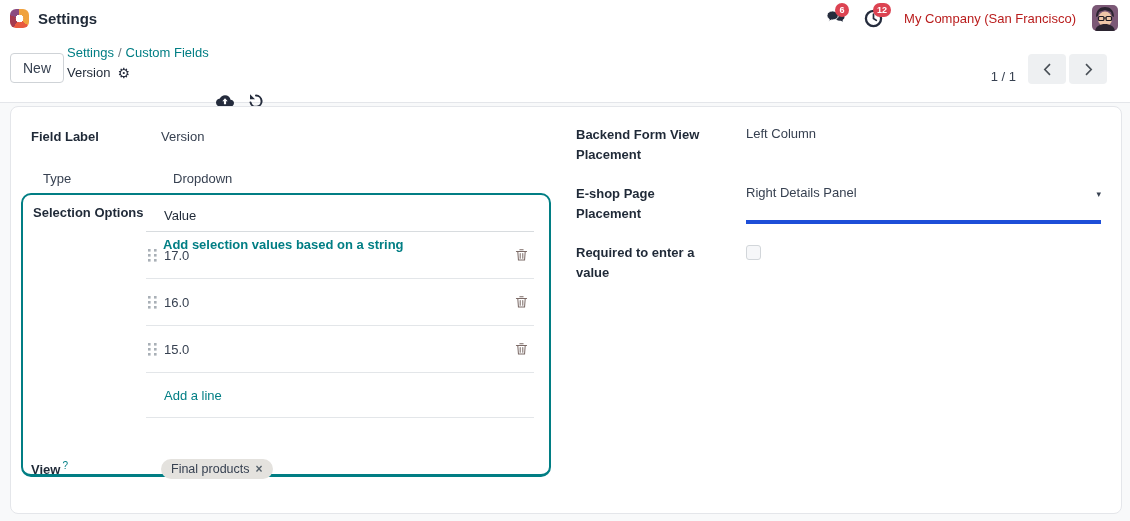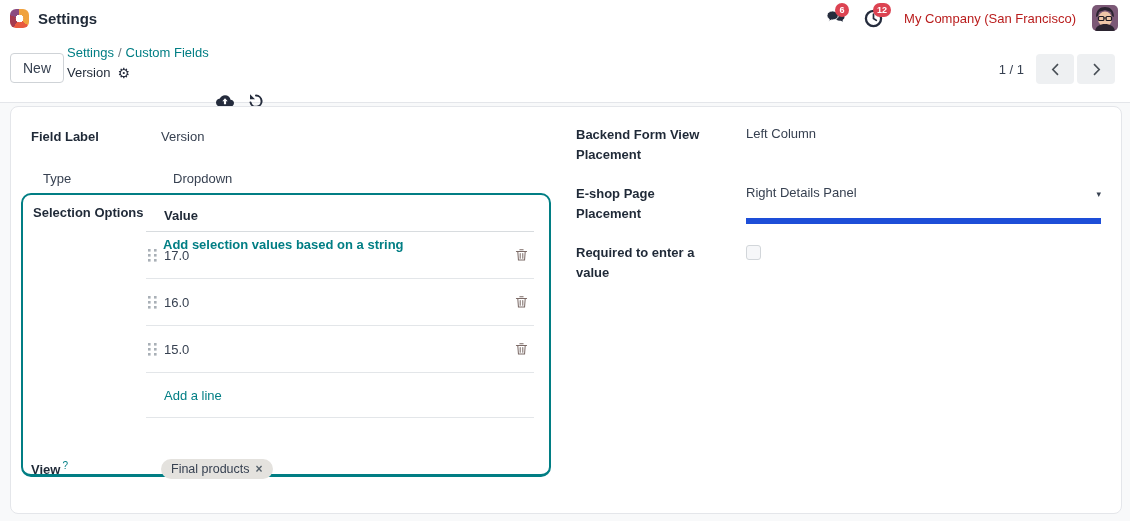--- a/index.html
+++ b/index.html
@@ -26,61 +26,61 @@
   .btn-new { position:absolute; left:10px; top:17px; background:#fff; border:1px solid #cfd3d7; border-radius:4px;
              padding:6px 12px; font-size:14px; color:#374151; cursor:pointer; }
   .crumbs { position:absolute; left:67px; top:8px; line-height:18px; }
   .crumb-link { color:#017e84; cursor:pointer; text-decoration:none; }
   .crumb-sep { color:#6c757d; padding:0 4px; }
   .record-line { display:flex; align-items:center; gap:7px; margin-top:2px; }
   .record-name { color:#1f2937; }
   .gear { color:#252c3d; font-size:14px; cursor:pointer; line-height:1; }
   .save-icons { position:absolute; left:216px; top:57px; display:flex; gap:14px; align-items:center; }
   .save-icons > span { cursor:pointer; display:flex; }
-  .pager { position:absolute; right:15px; top:18px; display:flex; align-items:center; gap:12px; }
+  .pager { position:absolute; right:23px; top:18px; display:flex; align-items:flex-end; gap:12px; }
   .pager-value { color:#374151; cursor:pointer; }
   .pager-btns { display:flex; gap:3px; }
   .pager-btn { width:38px; height:30px; background:#eef0f2; border:none; border-radius:4px; display:flex;
                align-items:center; justify-content:center; cursor:pointer; }
 
   
   .content { height:418px; background:#f8f9fa; padding:3px 8px 7px 10px; }
   .sheet { position:relative; background:#fff; border:1px solid #e4e6ea; border-radius:8px; height:100%; }
   .flabel { font-weight:bold; color:#1f2937; }
   .flabel-normal { color:#374151; }
   .fval { color:#374151; }
 
   .row-fieldlabel { position:absolute; left:20px; top:22px; display:flex; }
   .row-type { position:absolute; left:32px; top:64px; display:flex; }
   .lbl-col { width:130px; flex:0 0 auto; }
 
   .sel-box { position:absolute; left:10px; top:86px; width:530px; height:284px;
              border:2px solid #017e84; border-bottom-width:3px; border-radius:10px; padding:10px 0 0 10px; }
   .sel-table { position:absolute; left:123px; top:4px; width:388px; }
   .sel-head { display:flex; align-items:center; height:33px; border-bottom:1px solid #d8dcdf; padding-left:18px;
-              font-weight:bold; color:#1f2937; }
+              font-weight:normal; color:#1f2937; }
   .sel-row { display:flex; align-items:center; height:47px; border-bottom:1px solid #e3e6e9; cursor:pointer; }
   .drag { width:18px; display:flex; justify-content:flex-start; padding-left:2px; cursor:grab; }
   .cell-val { flex:1; color:#374151; }
   .trash { width:26px; display:flex; justify-content:flex-end; padding-right:6px; cursor:pointer; }
   .add-line { display:flex; align-items:center; height:45px; border-bottom:1px solid #e3e6e9; padding-left:18px;
               color:#017e84; cursor:pointer; }
   .add-string { margin:17px 0 0 130px; color:#017e84; font-weight:bold; cursor:pointer; }
 
   .row-types { position:absolute; left:20px; top:352px; display:flex; align-items:center; }
   .help-sup { color:#017e84; font-size:10px; vertical-align:super; margin-left:2px; cursor:pointer; }
   .tag { display:inline-flex; align-items:center; gap:6px; background:#e4e2de; border-radius:12px;
          padding:3px 10px; font-size:12.5px; color:#374151; }
   .tag-x { color:#55606a; font-weight:bold; cursor:pointer; font-size:12px; }
 
   .right-col { position:absolute; left:565px; top:18px; width:545px; }
   .r-row { display:flex; margin-bottom:19px; }
   .r-lbl { width:170px; flex:0 0 auto; font-weight:bold; color:#1f2937; line-height:20px; padding-right:25px; }
   .r-val { padding-top:1px; }
-  .select-field { position:relative; width:355px; border-bottom:6px solid #1d4ed8; padding:1px 14px 5px 0;
+  .select-field { position:relative; width:355px; border-bottom:4px solid #1d4ed8; padding:1px 14px 5px 0;
                   color:#374151; cursor:pointer; }
   .caret { position:absolute; right:0; top:5px; font-size:9px; color:#374151; }
   .checkbox { width:15px; height:15px; border:1px solid #d2d6da; background:#f6f7f9; border-radius:3px;
               margin-top:2px; cursor:pointer; }
 </style>
 </head>
 <body>
 
 <div class="nav">
   <div class="logo"></div>

